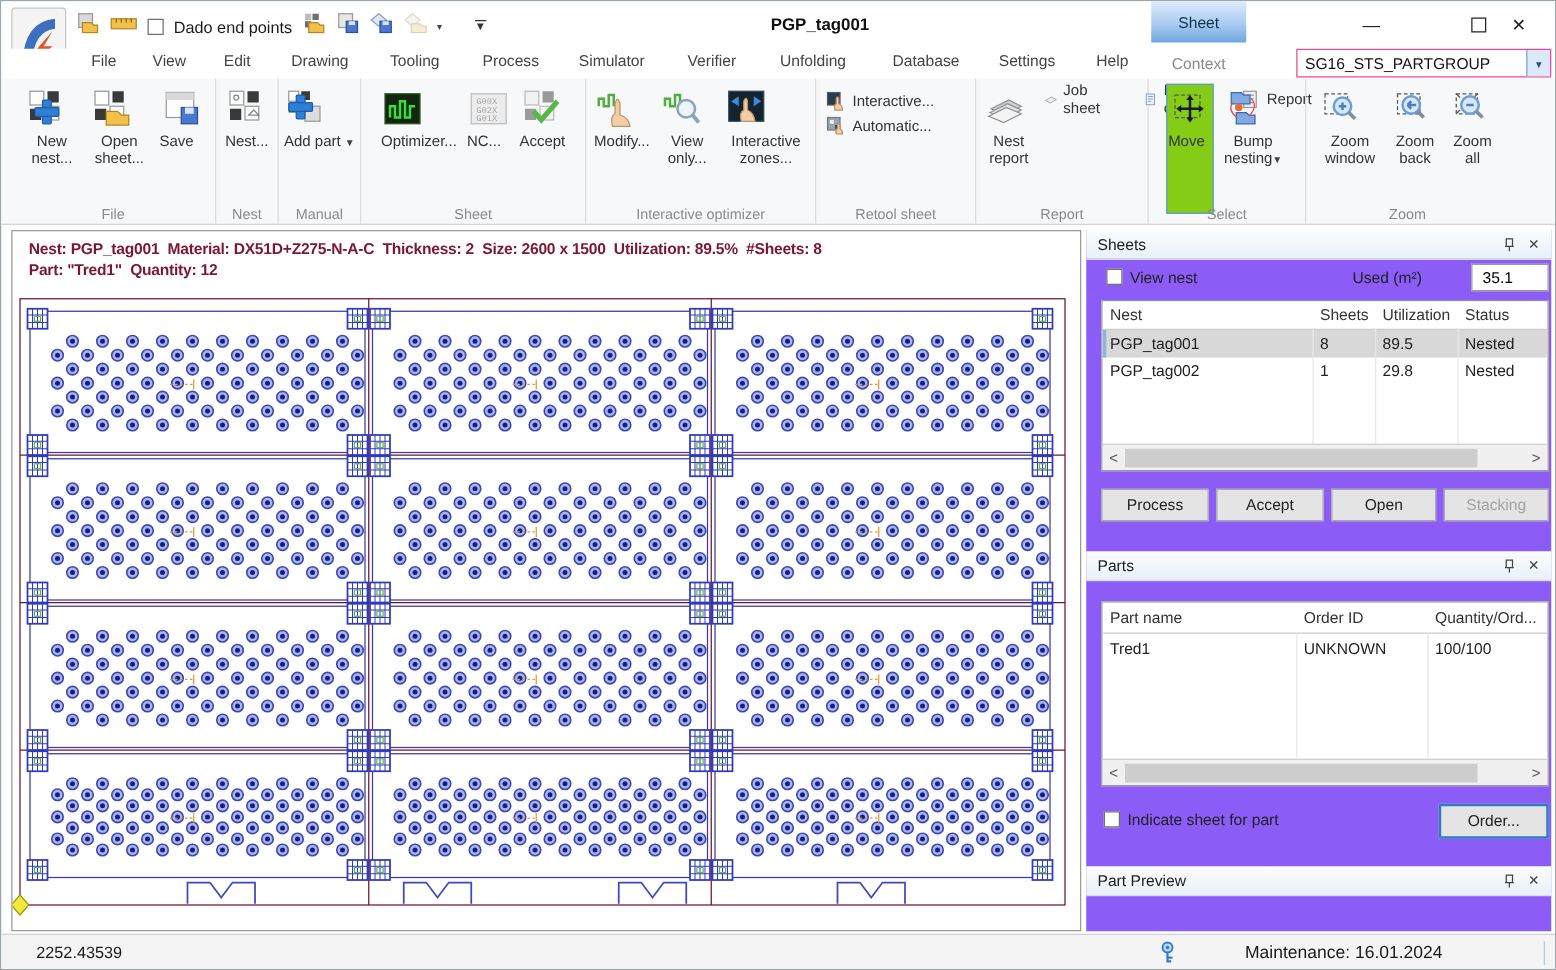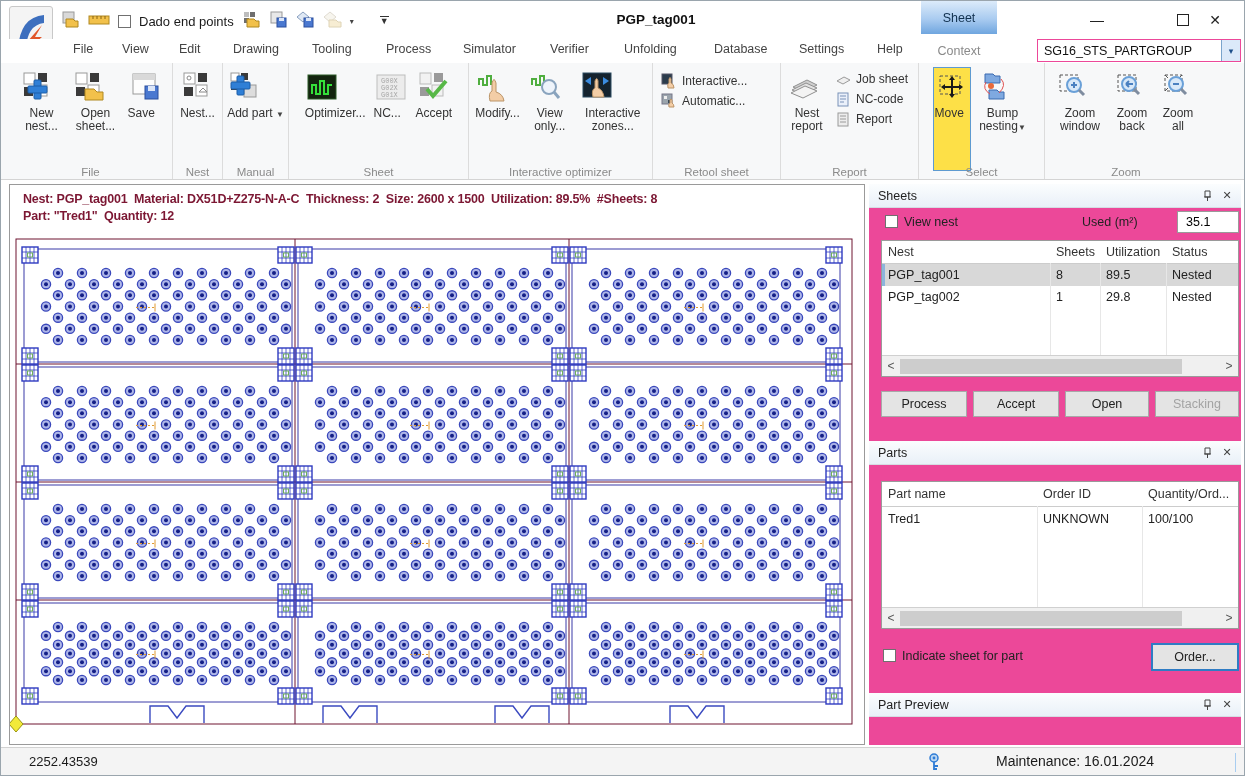--- a/index.html
+++ b/index.html
@@ -22,29 +22,29 @@
   
   .menubar{position:absolute;left:0;top:38px;width:918px;height:24px;background:#fff;}
   .menu-item{position:absolute;top:3px;font-size:12.5px;color:#444;}
   
   .ribbon{position:absolute;left:0;top:62px;width:1245px;height:117px;background:#f7f8f9;border-bottom:1px solid #d4d4d4;box-sizing:border-box;}
   .rgroup{position:absolute;top:0;height:116px;border-right:1px solid #dcdcdc;box-sizing:border-box;}
   .rlabel{position:absolute;bottom:1px;left:0;width:100%;text-align:center;font-size:11.5px;color:#8a8a8a;}
   .ritems{position:absolute;top:4px;left:0;width:100%;display:flex;justify-content:center;align-items:flex-start;gap:4px;}
   .ritem{display:flex;flex-direction:column;align-items:flex-start;padding:2px 1px;border:1px solid transparent;}
   .ritem .rtext{font-size:12px;color:#333;text-align:center;line-height:13px;margin-top:3px;white-space:pre-line;}
-  .ritem.sel{background:#fde047;border:1px solid #5e9ad0;height:104px;box-sizing:border-box;}
+  .ritem.sel{background:#84cc16;border:1px solid #5e9ad0;height:104px;box-sizing:border-box;}
   .ricon{width:34px;height:34px;display:flex;align-items:center;justify-content:center;}
   .smallrow{display:flex;align-items:center;gap:5px;font-size:12px;color:#333;height:20px;}
   .arrow-glyph{font-size:8px;color:#444;}
   
   .canvas{position:absolute;left:8px;top:183px;width:856px;height:561px;background:#fff;border:1px solid #9a9a9a;box-sizing:border-box;}
   .nest-header{position:absolute;left:13px;font-size:12.5px;font-weight:bold;letter-spacing:-0.2px;color:#7c1733;white-space:pre;}
   
-  .rightpanel{position:absolute;left:868px;top:183px;width:372px;height:561px;background:#ec4899;}
+  .rightpanel{position:absolute;left:868px;top:183px;width:372px;height:561px;background:#8b5cf6;}
   .phead{position:absolute;left:0;width:372px;height:24px;background:linear-gradient(#fbfdfe,#e9f0f8);border-bottom:1px solid #d6dce3;box-sizing:border-box;display:flex;align-items:center;}
   .phead .ptitle{font-size:12.5px;color:#222;padding-left:9px;flex:1;}
   .phead .picon{width:20px;color:#444;display:flex;justify-content:center;align-items:center;font-size:11px;}
   .tablebox{position:absolute;background:#fff;border:1px solid #9a9a9a;box-sizing:border-box;font-size:12.5px;color:#222;overflow:hidden;}
   .trow{display:flex;height:22px;align-items:center;position:relative;}
   .trow.hdr{border-bottom:1px solid #ccc;color:#333;}
   .tcell{padding-left:6px;box-sizing:border-box;white-space:nowrap;overflow:hidden;}
   .trow.sel{background:#d8d8d8;}
   .selbar{position:absolute;left:0;top:0;width:3px;height:100%;background:#8cb4dc;}
   .colline{position:absolute;top:22px;bottom:0;width:1px;background:#e7e7e7;}
@@ -334,21 +334,21 @@
         <div class="ritem">
           <span class="ricon">
             <svg width="34" height="32" viewBox="0 0 34 32">
                 <path d="M6,16 l14,-7 l10,5 l-14,7 z" fill="#cfcfcf" stroke="#8f8f8f"></path>
                 <path d="M5,19 l14,-7 l11,5 l-14,7 z" fill="#e2e2e2" stroke="#8f8f8f"></path>
                 <path d="M4,22 l14,-7 l12,5 l-14,7 z" fill="#f3f3f3" stroke="#8f8f8f"></path>
               </svg>
           </span>
           <span class="rtext" style="width:40px;">Nest report</span>
         </div>
-        <div style="display:flex;flex-direction:column;padding-top:2px;">
+        <div style="display:flex;flex-direction:row;padding-top:2px;gap:30px;">
           <div class="smallrow">
             <svg width="16" height="14" viewBox="0 0 16 14">
                 <path d="M2,9 l7,-4 l6,3 l-7,4 z" fill="#efefef" stroke="#9a9a9a"></path>
               </svg>
             <span>Job sheet</span>
           </div>
           <div class="smallrow">
             <svg width="16" height="15" viewBox="0 0 16 15">
                 <rect x="3" y="1" width="10" height="13" fill="#eaf0fa" stroke="#7a92b8"></rect>
                 <path d="M5,4 h6 M5,7 h6 M5,10 h4" stroke="#7a92b8"></path>

